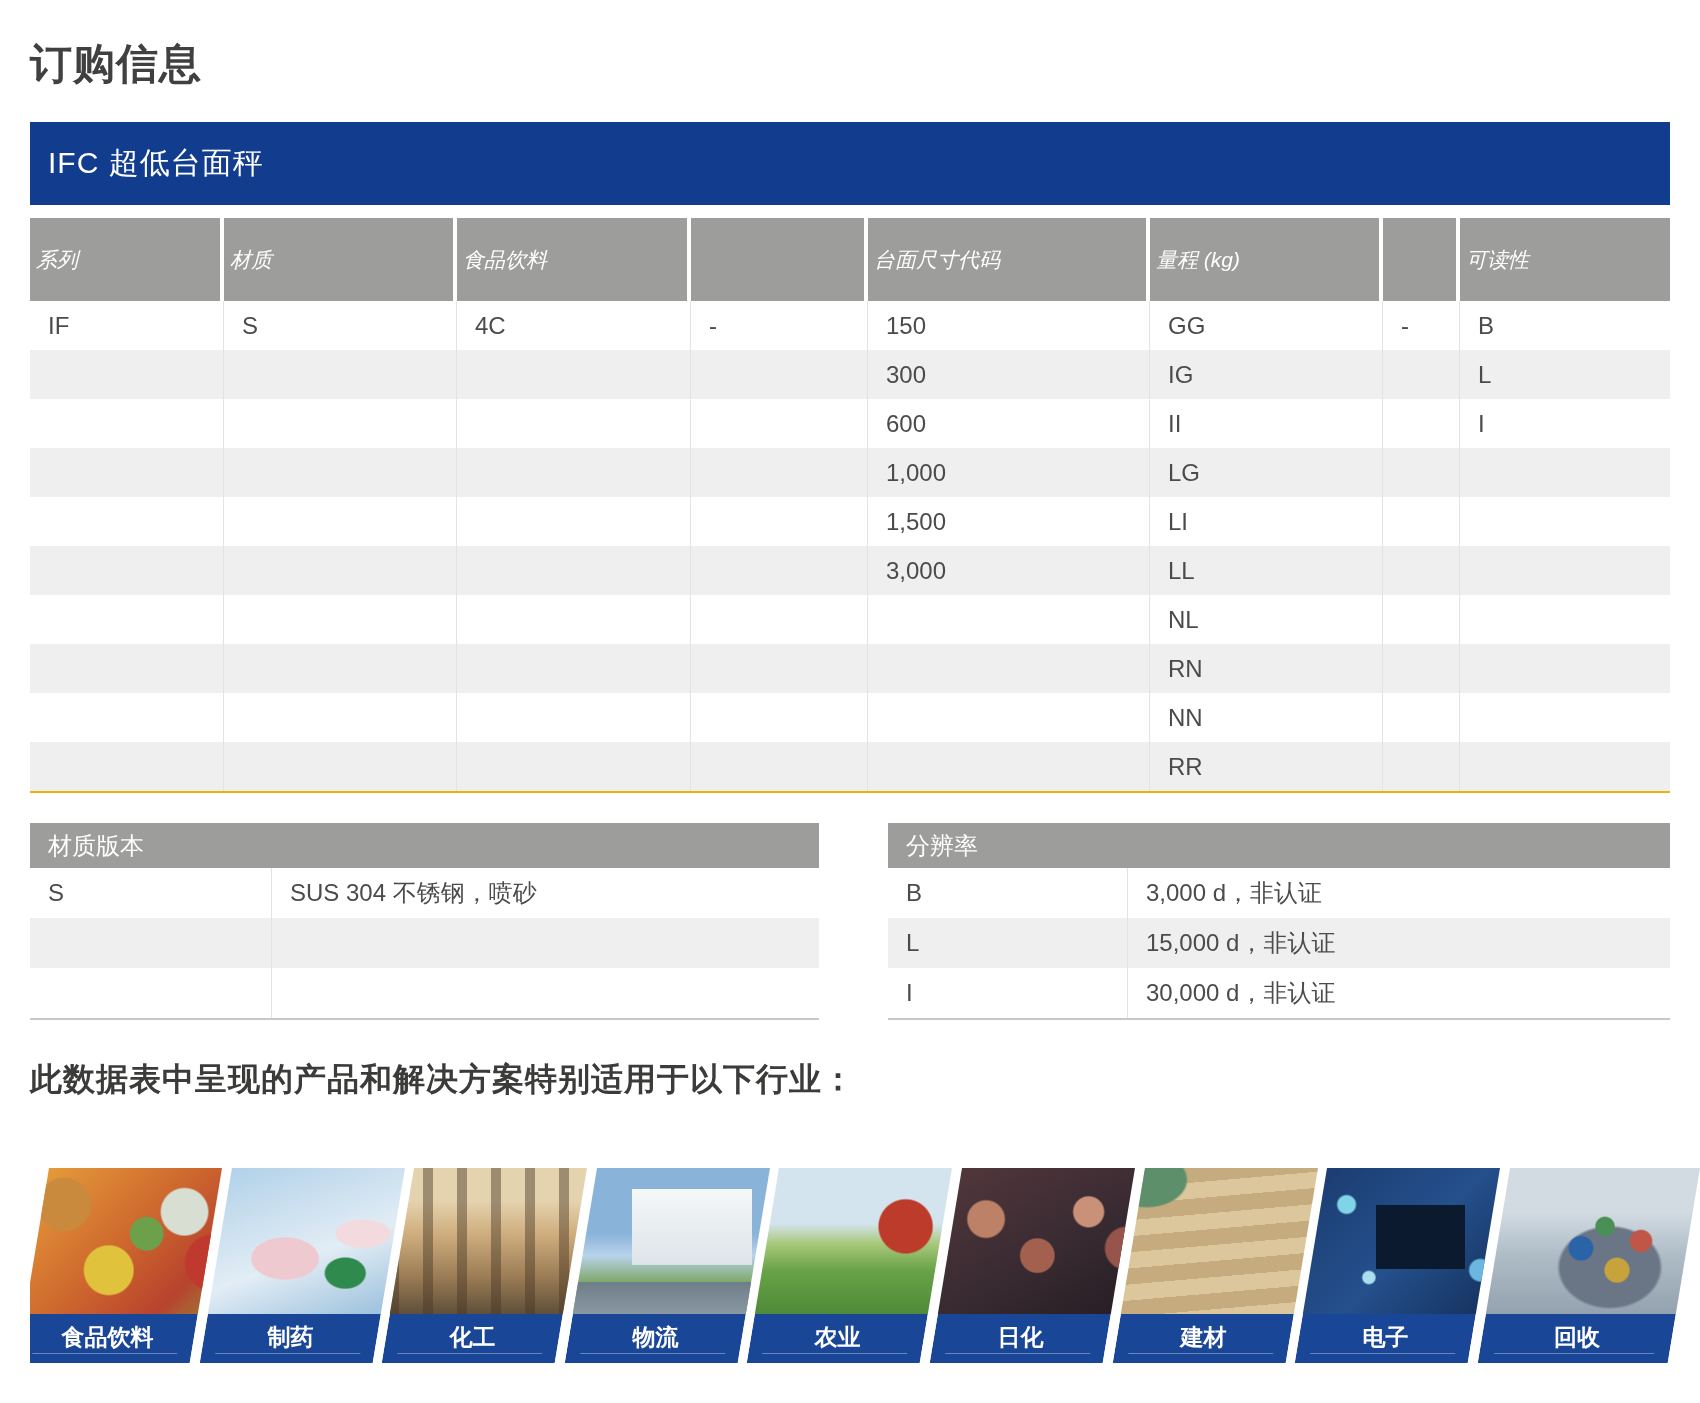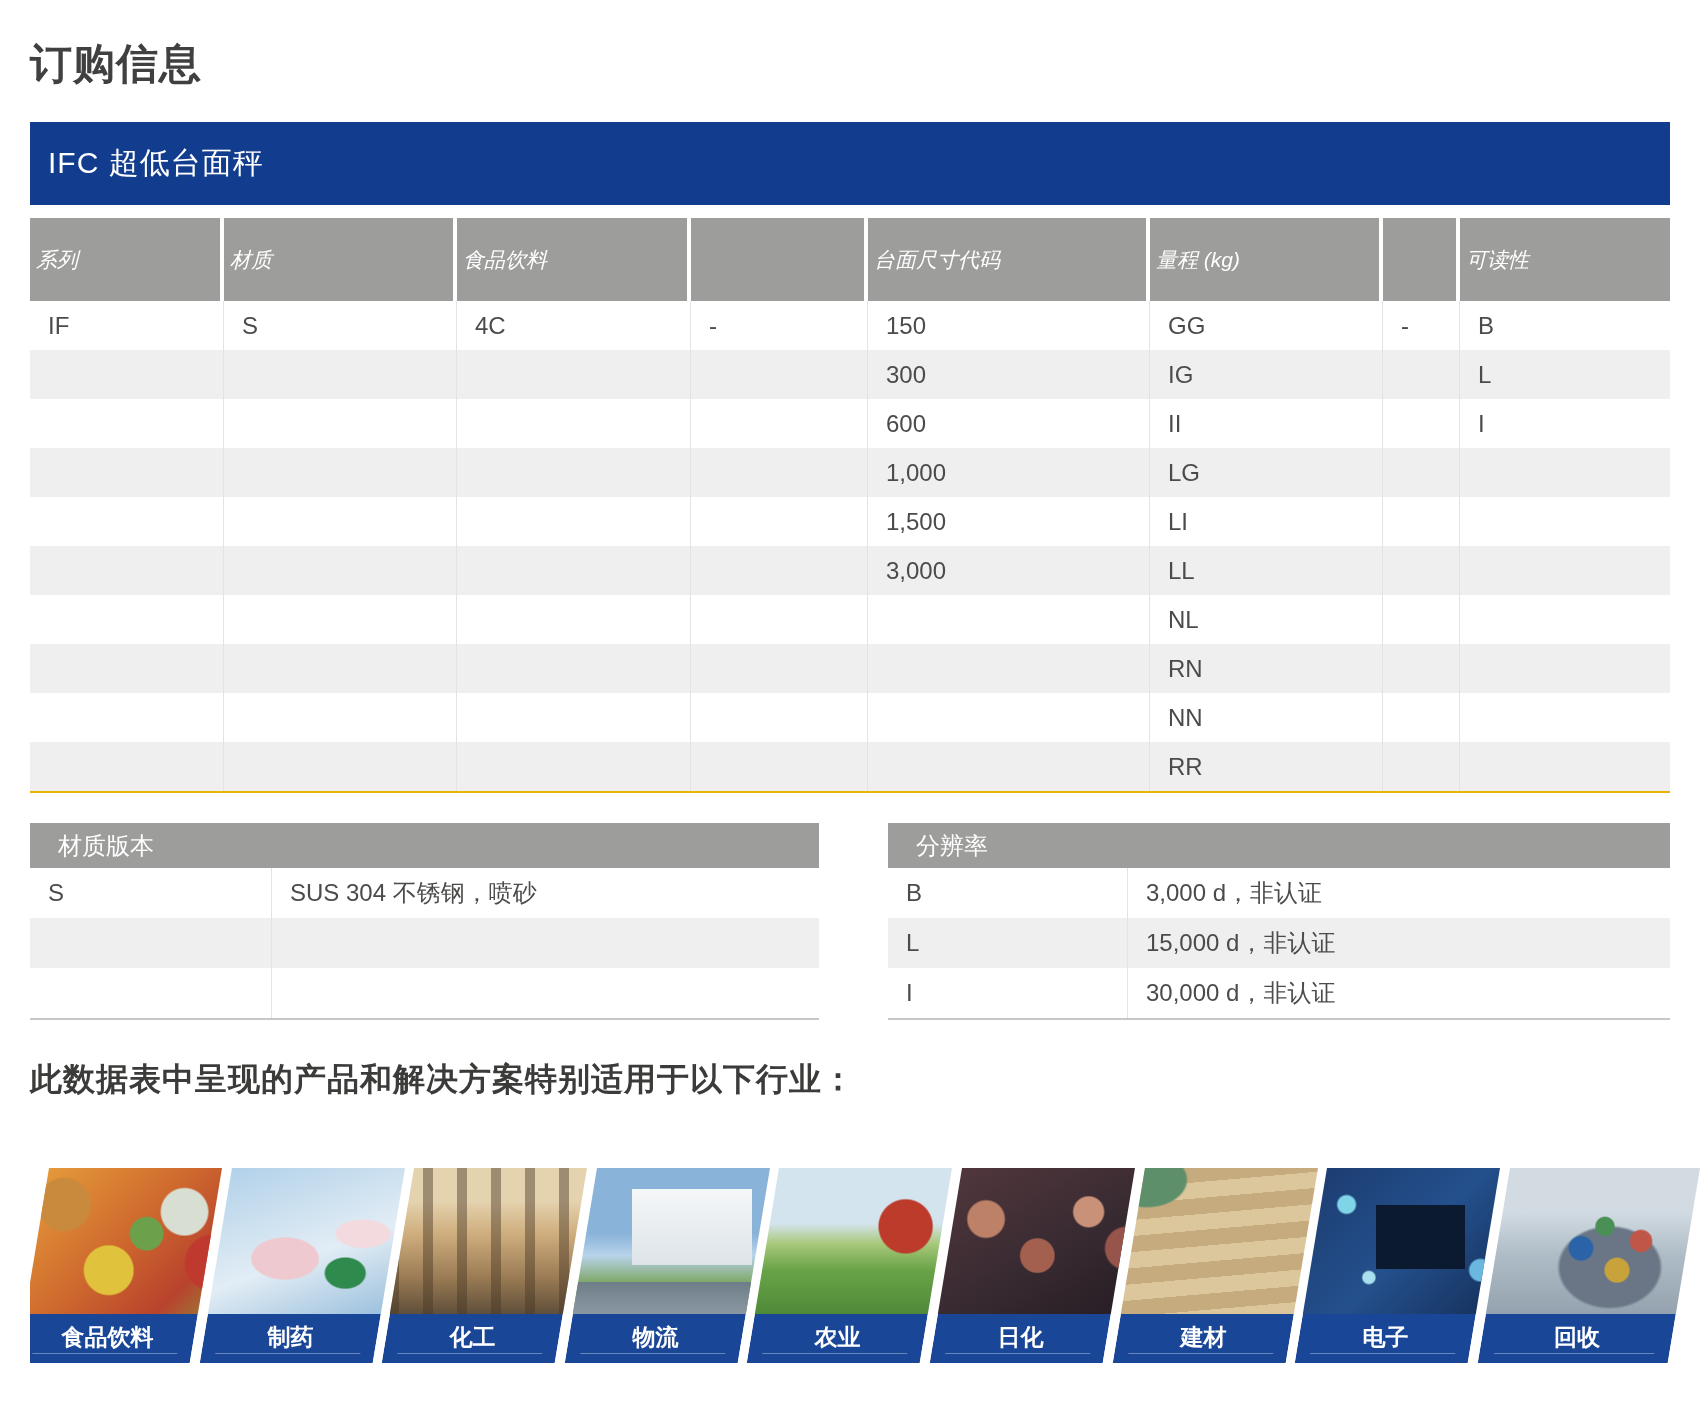--- a/index.html
+++ b/index.html
@@ -22,21 +22,21 @@
   .tbody{border-bottom:2px solid #eab308;}
   .trow{height:49px;background:#ffffff;}
   .trow:nth-child(even){background:#efefef;}
   .td{font-size:24px;color:#4b4b4a;display:flex;align-items:center;padding-left:18px;box-sizing:border-box;border-right:1px solid #e3e3e2;}
   .td:last-child{border-right:none;}
 
   
   .subtable{position:absolute;top:823px;}
   .subtable-material{left:30px;width:789px;}
   .subtable-resolution{left:888px;width:782px;}
-  .sub-head{height:45px;background:#9d9d9c;color:#ffffff;font-size:24px;display:flex;align-items:center;padding-left:28px;}
+  .sub-head{height:45px;background:#9d9d9c;color:#ffffff;font-size:24px;display:flex;align-items:center;padding-left:18px;}
   .sub-body{border-bottom:2px solid #c8c8c8;}
   .sub-row{display:grid;height:50px;background:#ffffff;}
   .subtable-material .sub-row{grid-template-columns:242px 1fr;}
   .subtable-resolution .sub-row{grid-template-columns:240px 1fr;}
   .sub-row:nth-child(even){background:#efefef;}
   .sub-td{font-size:24px;color:#4b4b4a;display:flex;align-items:center;padding-left:18px;box-sizing:border-box;border-right:1px solid #e3e3e2;}
   .sub-td:last-child{border-right:none;}
 
   
   .industries-heading{position:absolute;left:30px;top:1058px;font-size:32px;font-weight:bold;color:#3b3b3a;letter-spacing:1px;}

